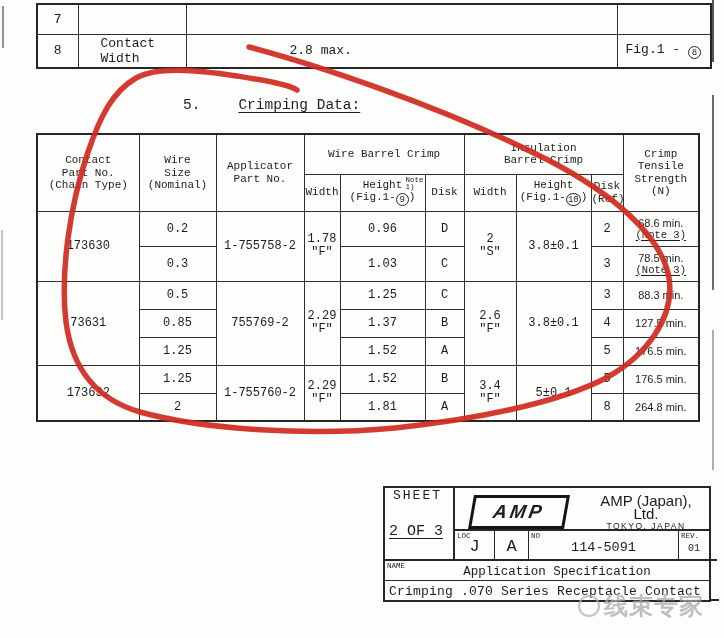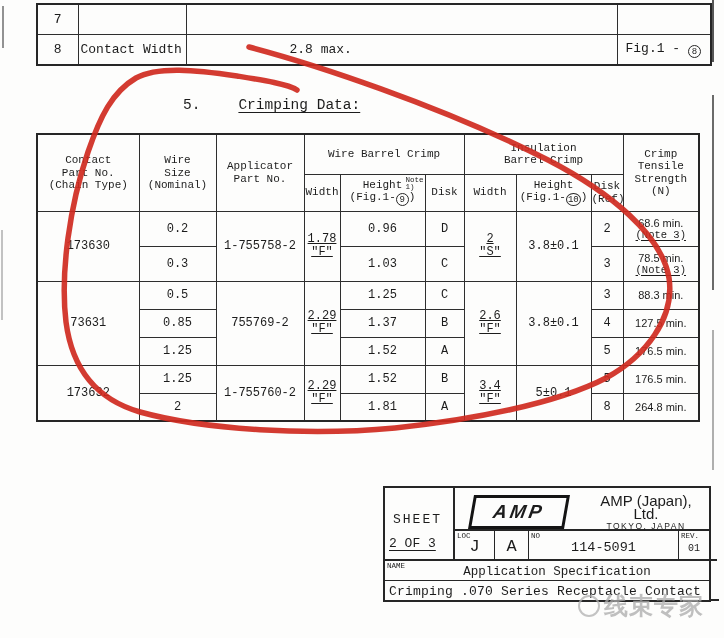--- a/index.html
+++ b/index.html
@@ -5,54 +5,54 @@
   html,body{margin:0;padding:0;background:#ffffff;}
   .page{position:relative;width:724px;height:638px;background:#fdfdfc;overflow:hidden;
         font-family:"Liberation Mono","DejaVu Sans Mono",monospace;color:#1c1c1c;}
   
   .edge{position:absolute;background:#3a3a3a;}
   
   table{border-collapse:collapse;table-layout:fixed;}
   .toptable{position:absolute;left:36px;top:3px;width:674px;border:2px solid #262626;}
   .toptable td{border:1.5px solid #2e2e2e;font-size:13px;vertical-align:middle;}
   .toptable .num{text-align:center;}
-  .toptable .param{padding-left:2px;margin-top:16px;}
+  .toptable .param{padding-left:22px;margin-top:16px;}
   .toptable .val{padding-left:103px;}
   .toptable .fig{padding-left:8px;}
   
   .circ{display:inline-block;min-width:13px;height:13px;border:1px solid #262626;border-radius:50%;
         font-size:9px;line-height:13px;text-align:center;vertical-align:-2px;padding:0 1px;box-sizing:border-box;}
   
   .heading{position:absolute;left:183px;top:97px;font-size:14.5px;}
   .heading .no{margin-right:38px;}
   .heading .ttl{text-decoration:underline;text-underline-offset:3px;}
   
   .crimp{position:absolute;left:36px;top:133px;width:662px;border:2px solid #262626;}
   .crimp td,.crimp th{border:1.2px solid #2e2e2e;text-align:center;vertical-align:middle;
         font-weight:normal;padding:0;}
   .crimp thead th{font-size:11px;line-height:12.5px;}
   .crimp tbody td{font-size:12px;}
   .prewrap{white-space:pre-line;}
   .hpos{position:relative;}
   .note-sup{position:absolute;top:2px;right:1px;font-size:7.5px;line-height:7px;
         white-space:pre-line;text-align:left;}
-  .two-line{line-height:13px;font-size:11.5px;text-decoration:underline;}
+  .two-line{line-height:13px;font-size:11.5px;}
   .strength-val{font-family:"Liberation Sans","DejaVu Sans",sans-serif;font-size:11px;line-height:12px;display:block;}
   .strength-note{font-size:10.5px;line-height:12px;display:block;text-decoration:underline;text-underline-offset:2px;}
   
   .notes{position:absolute;left:22px;top:424px;font-size:12.8px;line-height:17.4px;}
   .notes .item{padding-left:24px;}
   .ubar{border-bottom:1.3px solid #1c1c1c;}
   
   .tblock{position:absolute;left:383px;top:486px;width:328px;height:116px;
           border:2px solid #262626;box-sizing:border-box;}
   .tb-cell{position:absolute;box-sizing:border-box;}
   .tb-sheet{left:0;top:0;width:70px;height:71px;border-right:2px solid #262626;}
-  .tb-sheet .lab{margin:24px 0 0 8px;font-size:13px;letter-spacing:2px;}
-  .tb-sheet .val{margin:9px 0 0 4px;font-size:13px;text-decoration:underline;text-underline-offset:3px;}
+  .tb-sheet .lab{margin:0 0 0 8px;font-size:13px;letter-spacing:2px;}
+  .tb-sheet .val{margin:20px 0 0 4px;font-size:15px;text-decoration:underline;text-underline-offset:3px;}
   .tb-logo{left:70px;top:0;width:254px;height:43px;border-bottom:2px solid #262626;}
   .amp-logo{position:absolute;left:16px;top:7px;width:90px;height:28px;border:3.5px solid #141414;
             transform:skewX(-10deg);display:flex;align-items:center;justify-content:center;}
   .amp-logo span{font-family:"Liberation Sans",sans-serif;font-weight:bold;font-style:italic;
             font-size:19px;letter-spacing:3px;}
   .company{position:absolute;left:132px;top:6px;width:118px;text-align:center;
            font-family:"Liberation Sans",sans-serif;}
   .company .l1{font-size:15px;line-height:13px;}
   .company .l2{font-size:8.5px;letter-spacing:1.5px;line-height:12px;}
   .tb-loc{left:70px;top:43px;width:40px;height:28px;border-right:1.5px solid #262626;}

